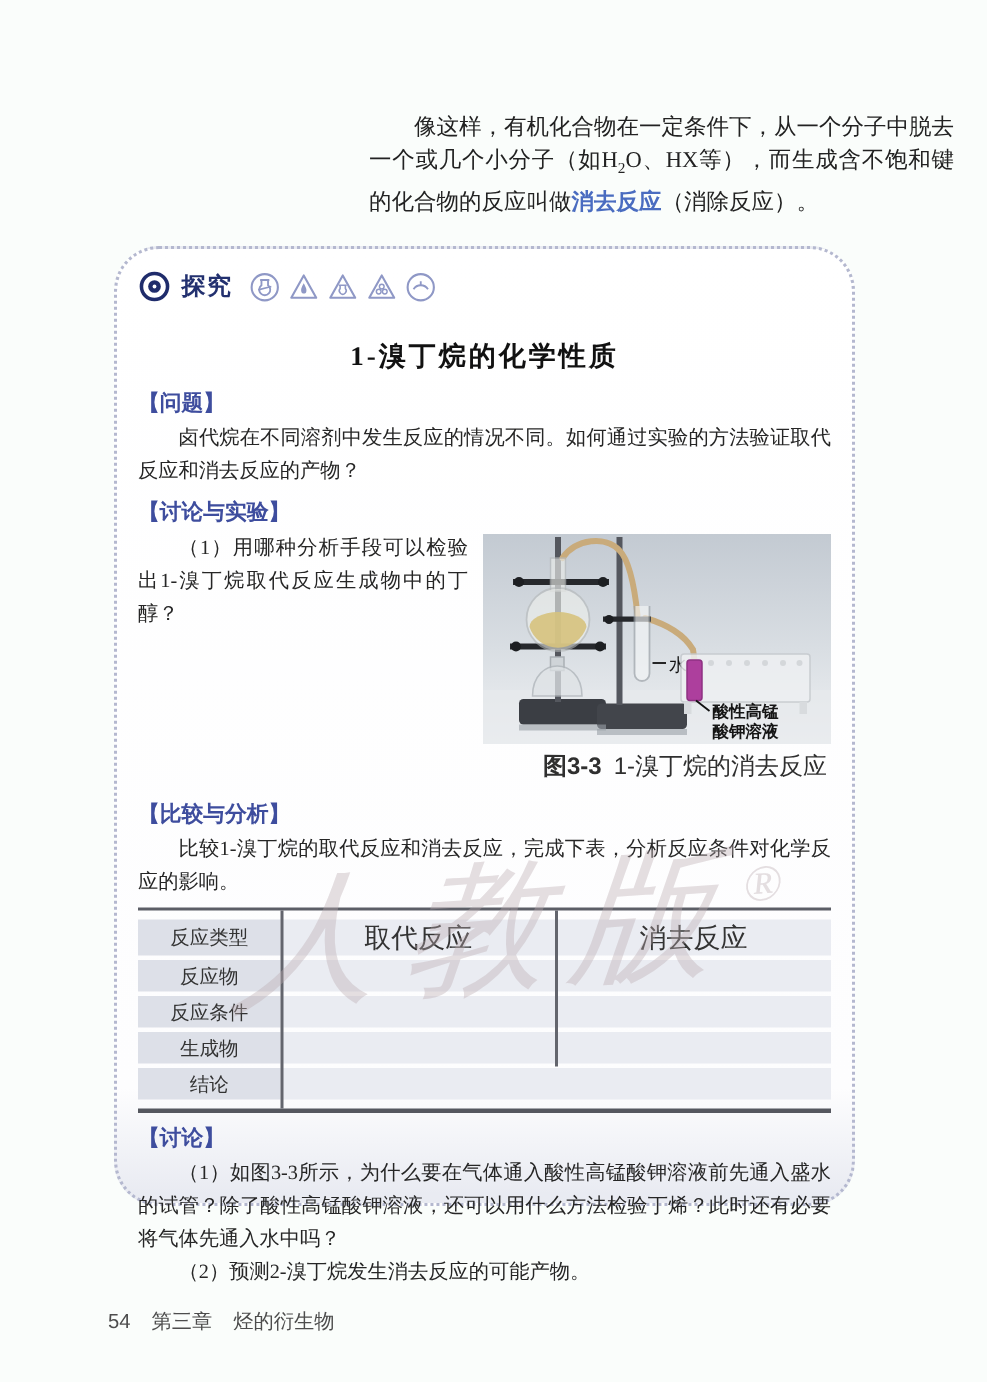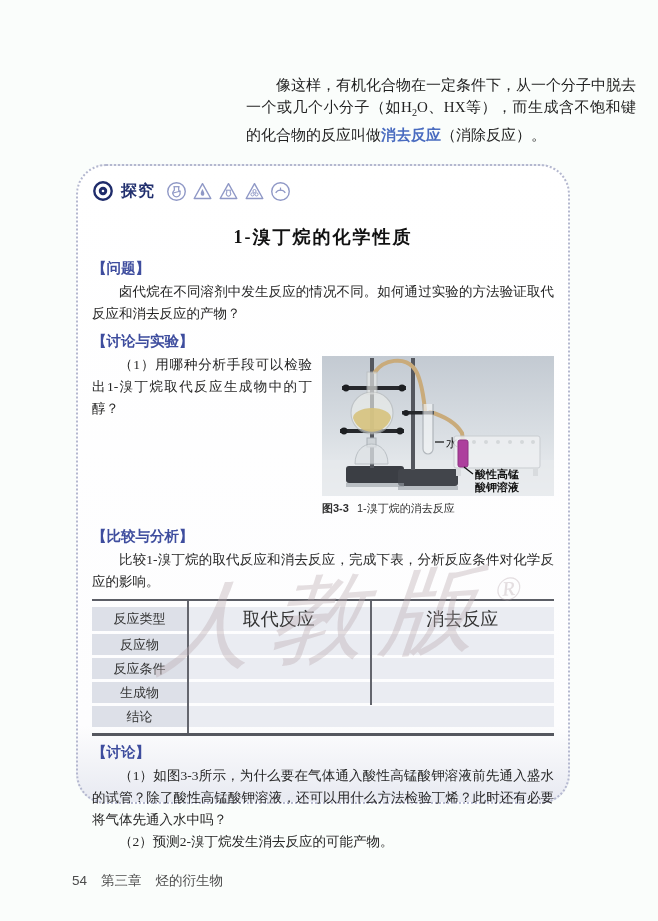--- a/index.html
+++ b/index.html
@@ -52,21 +52,21 @@
     text-indent:2em; color:#262626;
   }
 
   
   .figure {
     float:right; width:232px; margin:2px 0 4px 10px;
   }
   .photo svg { display:block; }
   .fig-caption {
     font-family:"Liberation Sans","DejaVu Sans",sans-serif;
-    font-size:11px; color:#2f2f2f; margin-top:5px;
+    font-size:16px; color:#2f2f2f; margin-top:5px;margin-left:40px;
   }
   .fig-caption .cap-label { font-weight:bold; margin-right:8px; }
 
   .clear { clear:both; }
 
   
   .cmp-table {
     position:relative; margin-top:6px;
     border-top:2px solid #5c5e66; border-bottom:3px solid #55575f;
     padding:3px 0; z-index:1;

